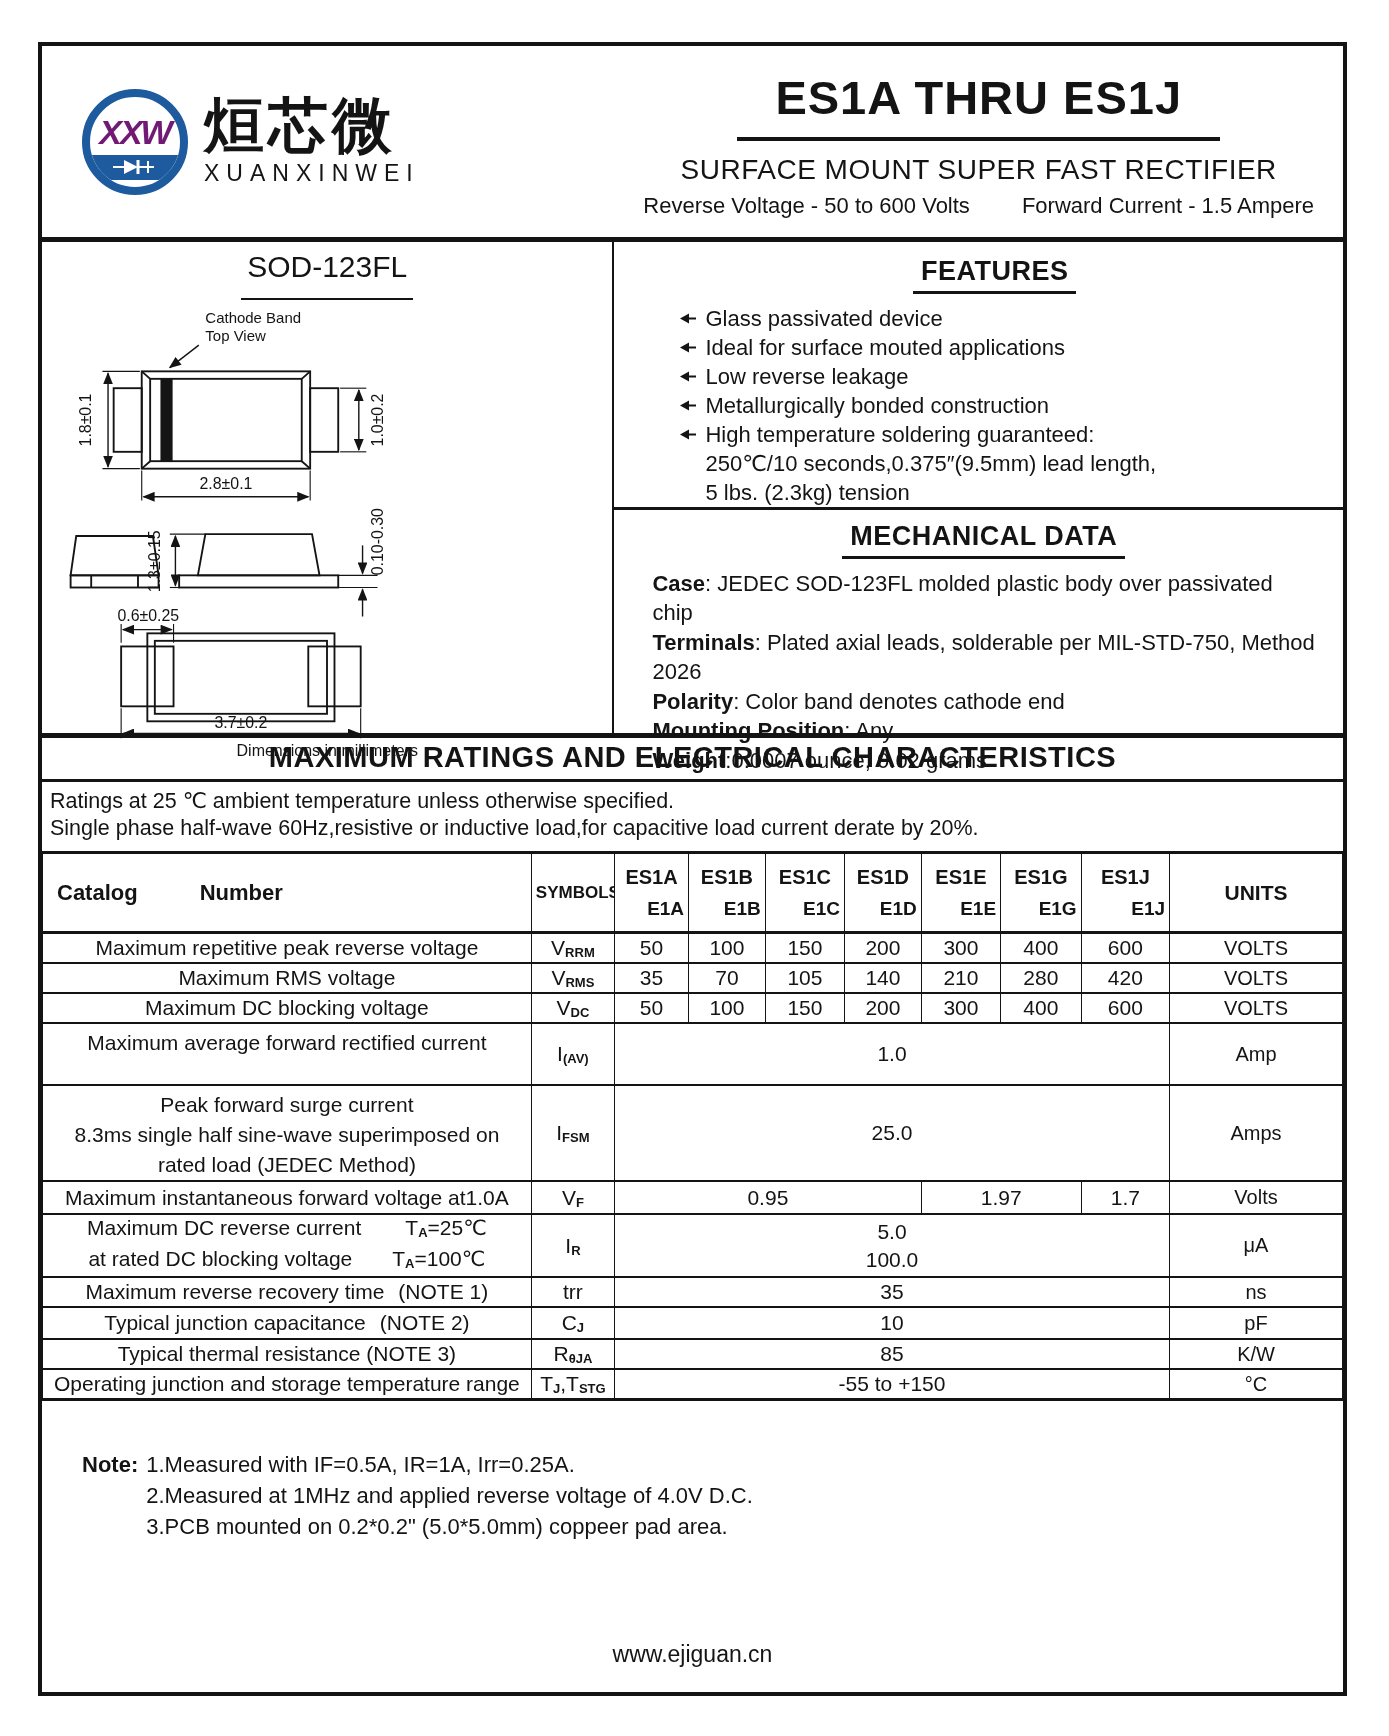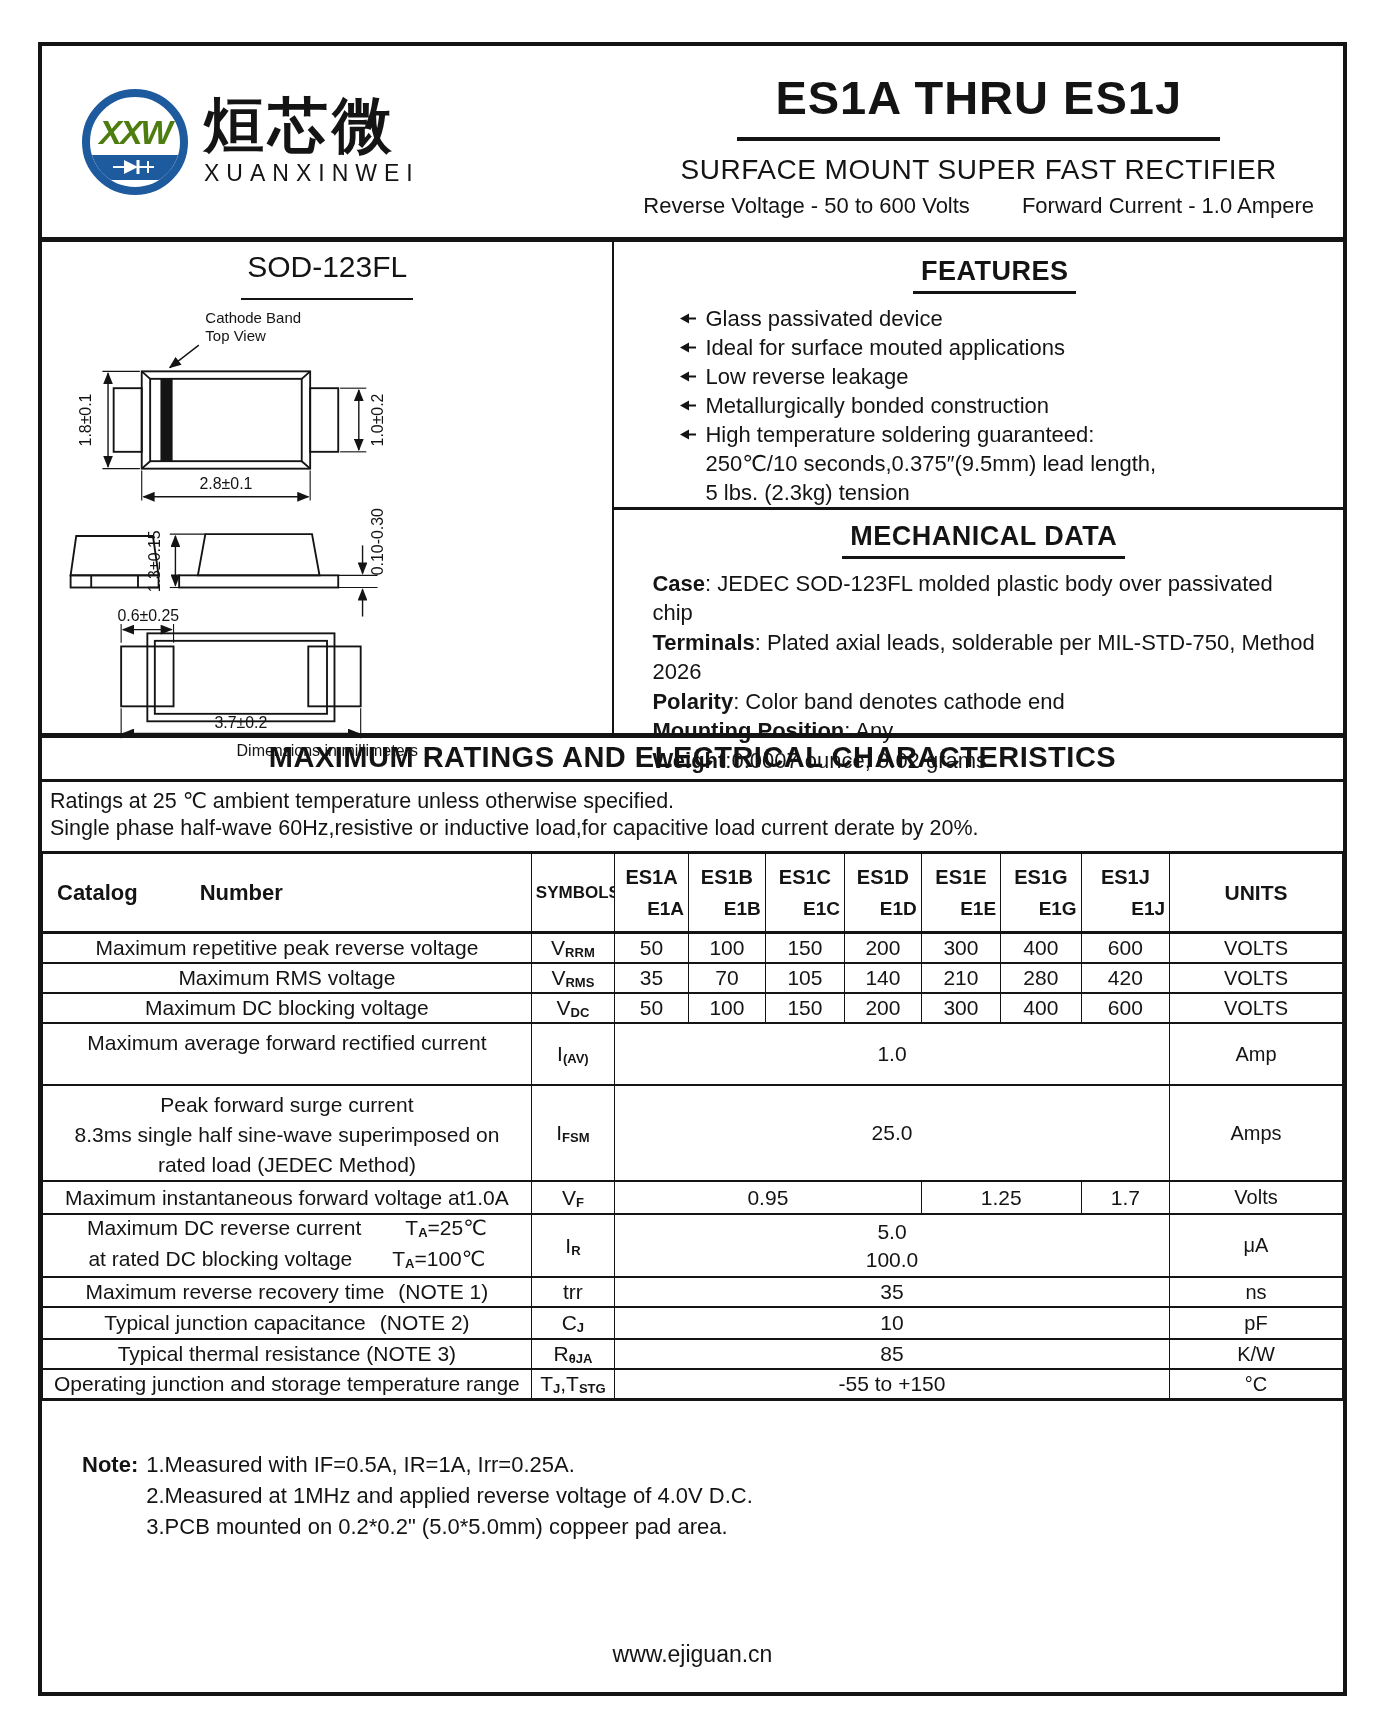--- a/index.html
+++ b/index.html
@@ -81,42 +81,42 @@
 </style>
 </head>
 <body>
 
 <div class="page">
  <div class="frame">
 
   <div class="header">
     <div class="logo-wrap">
       <div class="logo-circle" style="border-color: rgb(29, 90, 158);">
-        <div class="logo-mono" style="color: #4d7c0f;">XXW</div>
+        <div class="logo-mono" style="color: #701a75;">XXW</div>
         <div class="logo-band" style="background: rgb(29, 90, 158);">
           <svg width="46" height="18" viewBox="0 0 46 18">
             <line x1="1" y1="9" x2="12" y2="9" stroke="#fff" stroke-width="2"></line>
             <polygon points="12,2 26,9 12,16" fill="#fff"></polygon>
             <line x1="26" y1="2" x2="26" y2="16" stroke="#fff" stroke-width="3"></line>
             <line x1="27" y1="9" x2="42" y2="9" stroke="#fff" stroke-width="2"></line>
             <line x1="36" y1="3" x2="36" y2="15" stroke="#fff" stroke-width="2"></line>
           </svg>
         </div>
       </div>
       <div>
         <div class="logo-cn">烜芯微</div>
         <div class="logo-en">XUANXINWEI</div>
       </div>
     </div>
     <div class="title-block">
       <div><span class="main-title">ES1A THRU ES1J</span></div>
       <div class="subtitle">SURFACE MOUNT SUPER FAST RECTIFIER</div>
       <div class="tagline">
         <span>Reverse Voltage - 50 to 600 Volts</span>
-        <span>Forward Current - 1.0 Ampere</span>
+        <span>Forward Current - 1.5 Ampere</span>
       </div>
     </div>
   </div>
 
   <div class="cols">
     <div class="col-left">
       <div class="pkg-title-row"><span class="pkg-title">SOD-123FL</span></div>
 
       <svg class="pkg-svg" width="524" height="440" viewBox="0 0 560 470">
         <defs>
@@ -434,21 +434,21 @@
           </tr>
           <tr style="height: 33px;">
             <td class="lbl">
               <div class="lbl-line"><span>Maximum instantaneous forward voltage at1.0A</span></div>
             </td>
             <td class="sym"><span>V</span><span class="sub">F</span></td>
             <td class="val" colspan="4">
               <div>0.95</div>
             </td>
             <td class="val" colspan="2">
-              <div>1.25</div>
+              <div>1.97</div>
             </td>
             <td class="val" colspan="1">
               <div>1.7</div>
             </td>
             <td class="unit">Volts</td>
           </tr>
           <tr style="height: 61px;">
             <td class="lbl">
               <div class="lbl-line"><span>Maximum DC reverse current</span><span style="display: inline-block; width: 44px;"></span><span>T</span><span class="sub">A</span><span>=25℃</span></div>
               <div class="lbl-line"><span>at rated DC blocking voltage</span><span style="display: inline-block; width: 40px;"></span><span>T</span><span class="sub">A</span><span>=100℃</span></div>

